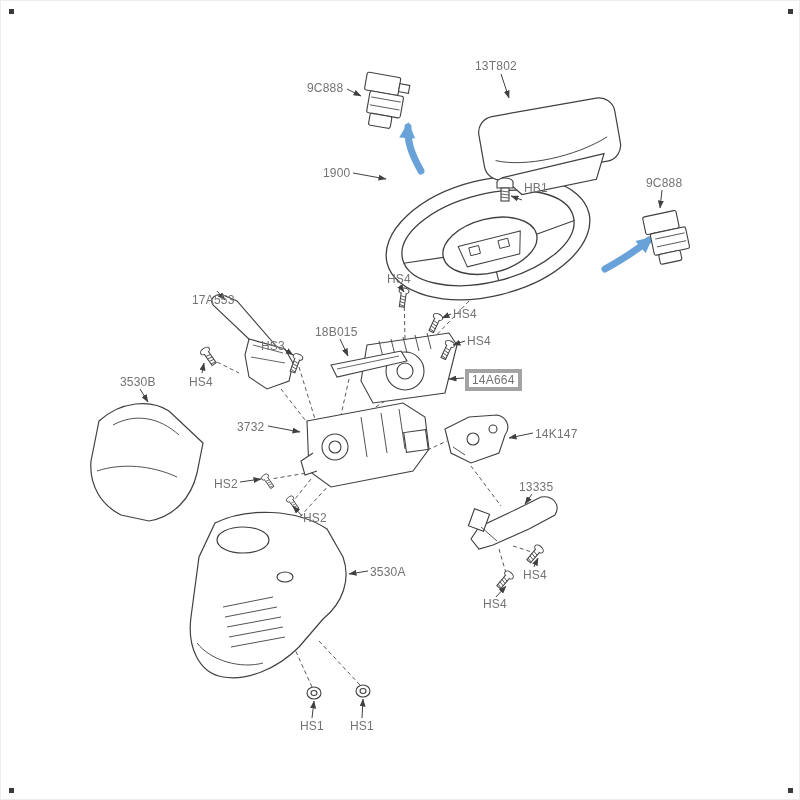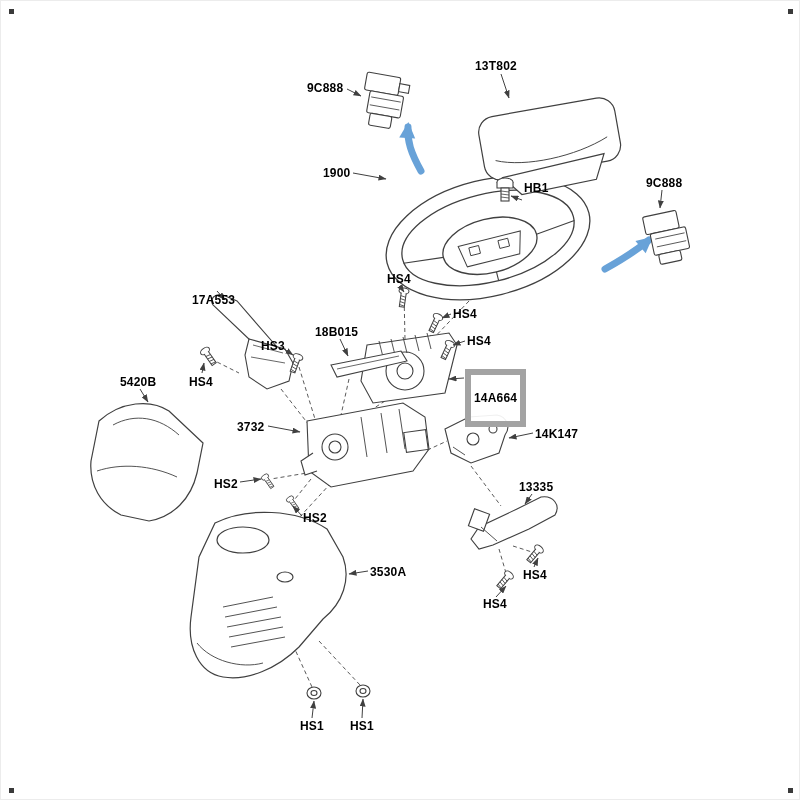--- a/index.html
+++ b/index.html
@@ -4,25 +4,25 @@
 <style>
   * { margin:0; padding:0; box-sizing:border-box; }
   html,body { background:#ffffff; }
   body { width:800px; height:800px; font-family:"Liberation Sans", sans-serif; }
   #stage {
     position:relative; width:800px; height:800px;
     background:#ffffff; border:1px solid #ececec; overflow:hidden;
   }
   #art { position:absolute; left:0; top:0; width:800px; height:800px; }
   .lbl {
-    position:absolute; font-weight:bold; font-size:12px; line-height:14px;
-    color:#000000; white-space:nowrap; letter-spacing:.2px;
+    position:absolute; font-weight:normal; font-size:12px; line-height:14px;
+    color:#737373; white-space:nowrap; letter-spacing:.2px;
   }
   .lbl.hl {
-    border:6px solid #a3a3a3; padding:16px 3px; background:rgba(255,255,255,.92);
+    border:4px solid #a3a3a3; padding:0 3px; background:rgba(255,255,255,.92);
   }
 </style>
 </head>
 <body>
 
 <div id="stage">
 
   <svg id="art" viewBox="0 0 800 800" xmlns="http://www.w3.org/2000/svg">
     <defs>
       <g id="screwShape">
@@ -219,21 +219,21 @@
   <span class="lbl" style="left:322px; top:165px">1900</span>
   <span class="lbl" style="left:523px; top:180px">HB1</span>
   <span class="lbl" style="left:645px; top:175px">9C888</span>
   <span class="lbl" style="left:386px; top:271px">HS4</span>
   <span class="lbl" style="left:452px; top:306px">HS4</span>
   <span class="lbl" style="left:191px; top:292px">17A553</span>
   <span class="lbl" style="left:260px; top:338px">HS3</span>
   <span class="lbl" style="left:314px; top:324px">18B015</span>
   <span class="lbl" style="left:466px; top:333px">HS4</span>
   <span class="lbl hl" style="left:464px; top:368px">14A664</span>
-  <span class="lbl" style="left:119px; top:374px">5420B</span>
+  <span class="lbl" style="left:119px; top:374px">3530B</span>
   <span class="lbl" style="left:188px; top:374px">HS4</span>
   <span class="lbl" style="left:236px; top:419px">3732</span>
   <span class="lbl" style="left:534px; top:426px">14K147</span>
   <span class="lbl" style="left:213px; top:476px">HS2</span>
   <span class="lbl" style="left:518px; top:479px">13335</span>
   <span class="lbl" style="left:302px; top:510px">HS2</span>
   <span class="lbl" style="left:369px; top:564px">3530A</span>
   <span class="lbl" style="left:522px; top:567px">HS4</span>
   <span class="lbl" style="left:482px; top:596px">HS4</span>
   <span class="lbl" style="left:299px; top:718px">HS1</span>

